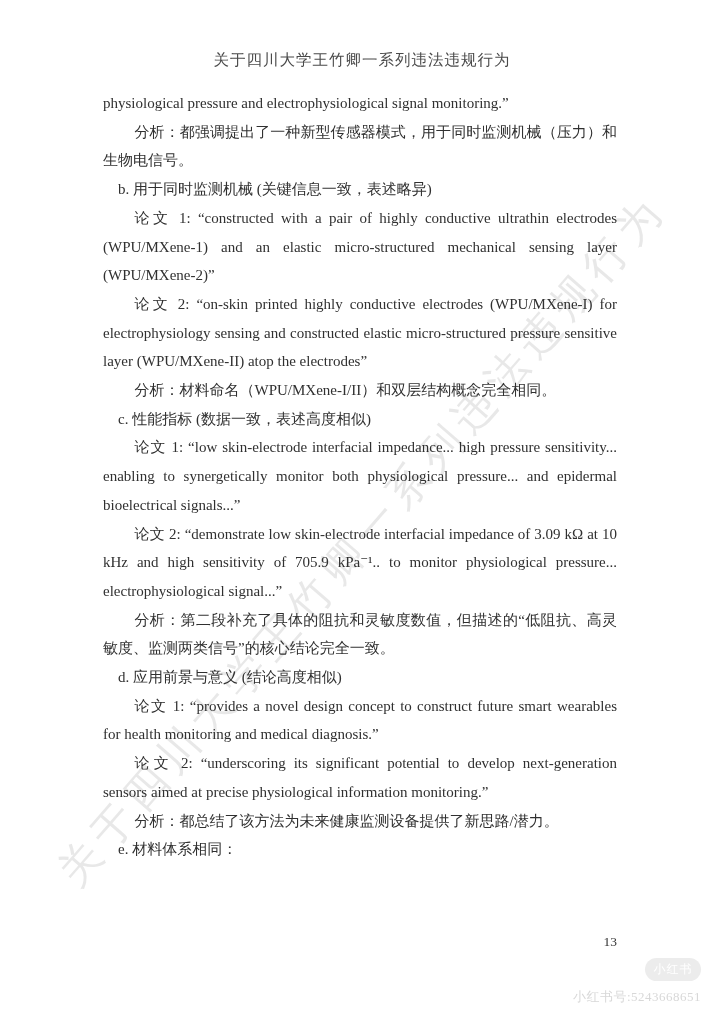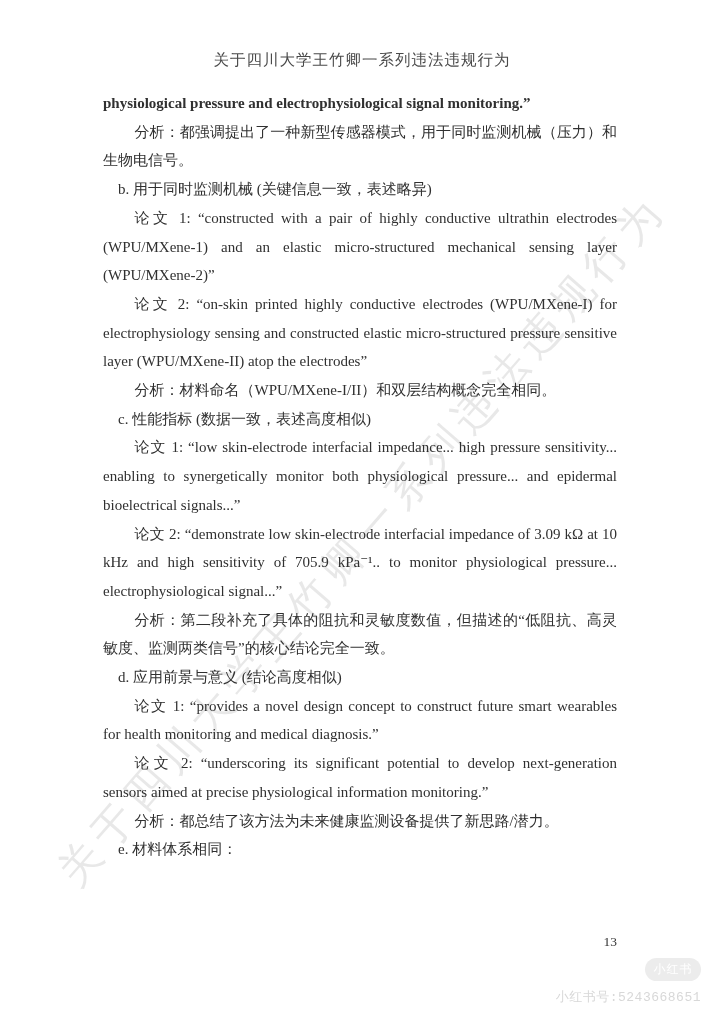--- a/index.html
+++ b/index.html
@@ -48,21 +48,21 @@
     position:absolute;
     left:103px;top:89px;
     width:514px;
     font-size:15px;
     line-height:28.7px;
     color:var(--text);
     text-align:justify;
     z-index:2;
   }
   .content p{margin:0;padding:0;}
-  .ind0{text-indent:0;font-weight:bold;}
+  .ind0{text-indent:0;}
   .ind1{text-indent:1em;}
   .ind2{text-indent:2.1em;}
   .pagenum{
     position:absolute;
     right:107px;top:934px;
     font-size:13.5px;
     color:#333333;
     z-index:2;
     margin-left:16px;
   }
@@ -79,21 +79,21 @@
     font-size:12px;
     color:var(--badge-text);
     font-family:"Liberation Sans","DejaVu Sans",sans-serif;
     letter-spacing:1px;
   }
   .xhs-id{
     position:absolute;
     right:23px;top:988px;
     font-size:13px;
     color:var(--xhs-id-text);
-    font-family:Liberation Mono, monospace;
+    font-family:Liberation Serif, serif;
     letter-spacing:0.5px;
     z-index:3;
   }
 </style>
 </head>
 <body>
 
 <div class="page">
 
   <div class="watermark">关于四川大学王竹卿一系列违法违规行为</div>

